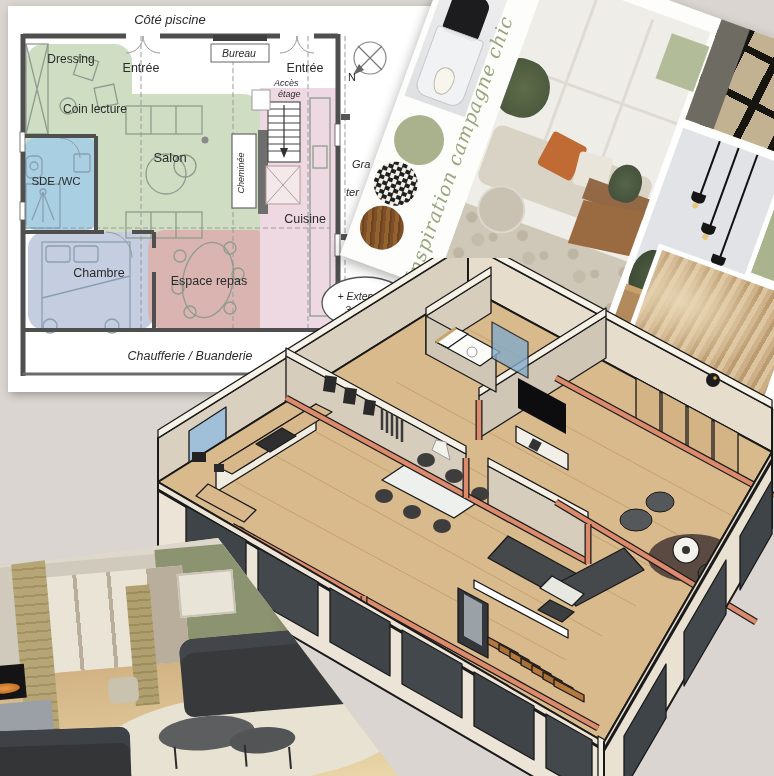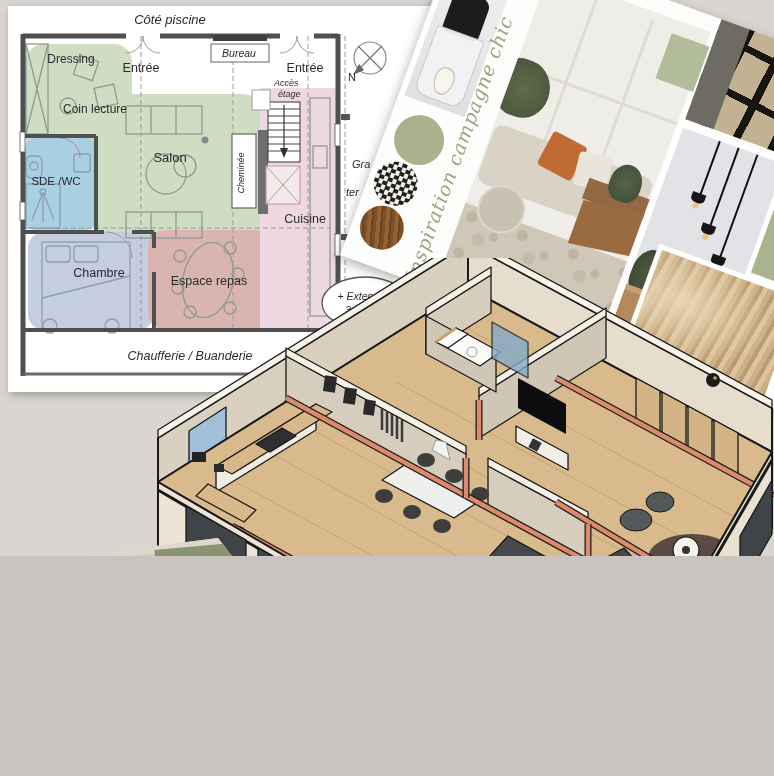--- a/index.html
+++ b/index.html
@@ -1,16 +1,16 @@
 <!DOCTYPE html>
 <html><head>
 <meta charset="utf-8">
 <style>
   html,body{margin:0;padding:0;background:#c9c4bf;}
-  .page{position:relative;width:774px;height:556px;overflow:hidden;background:#dad5d0;font-family:"Liberation Sans",sans-serif;}
+  .page{position:relative;width:774px;height:776px;overflow:hidden;background:#dad5d0;font-family:"Liberation Sans",sans-serif;}
 
   
   .plan-card{position:absolute;left:8px;top:6px;width:430px;height:386px;background:#fff;
              box-shadow:2px 3px 8px rgba(0,0,0,.28);z-index:1;}
   .plan-card svg{display:block}
   text.pl{font-family:"Liberation Sans",sans-serif;fill:#2b2b2b;}
   .pl12{font-size:12px}.pl125{font-size:12.5px}.pl13{font-size:13px}.pl11{font-size:11.5px}
   .it{font-style:italic}
   .pl-small{font-size:9px;font-style:italic}
   .w{stroke:#4f4f4f;stroke-width:5;fill:none}

